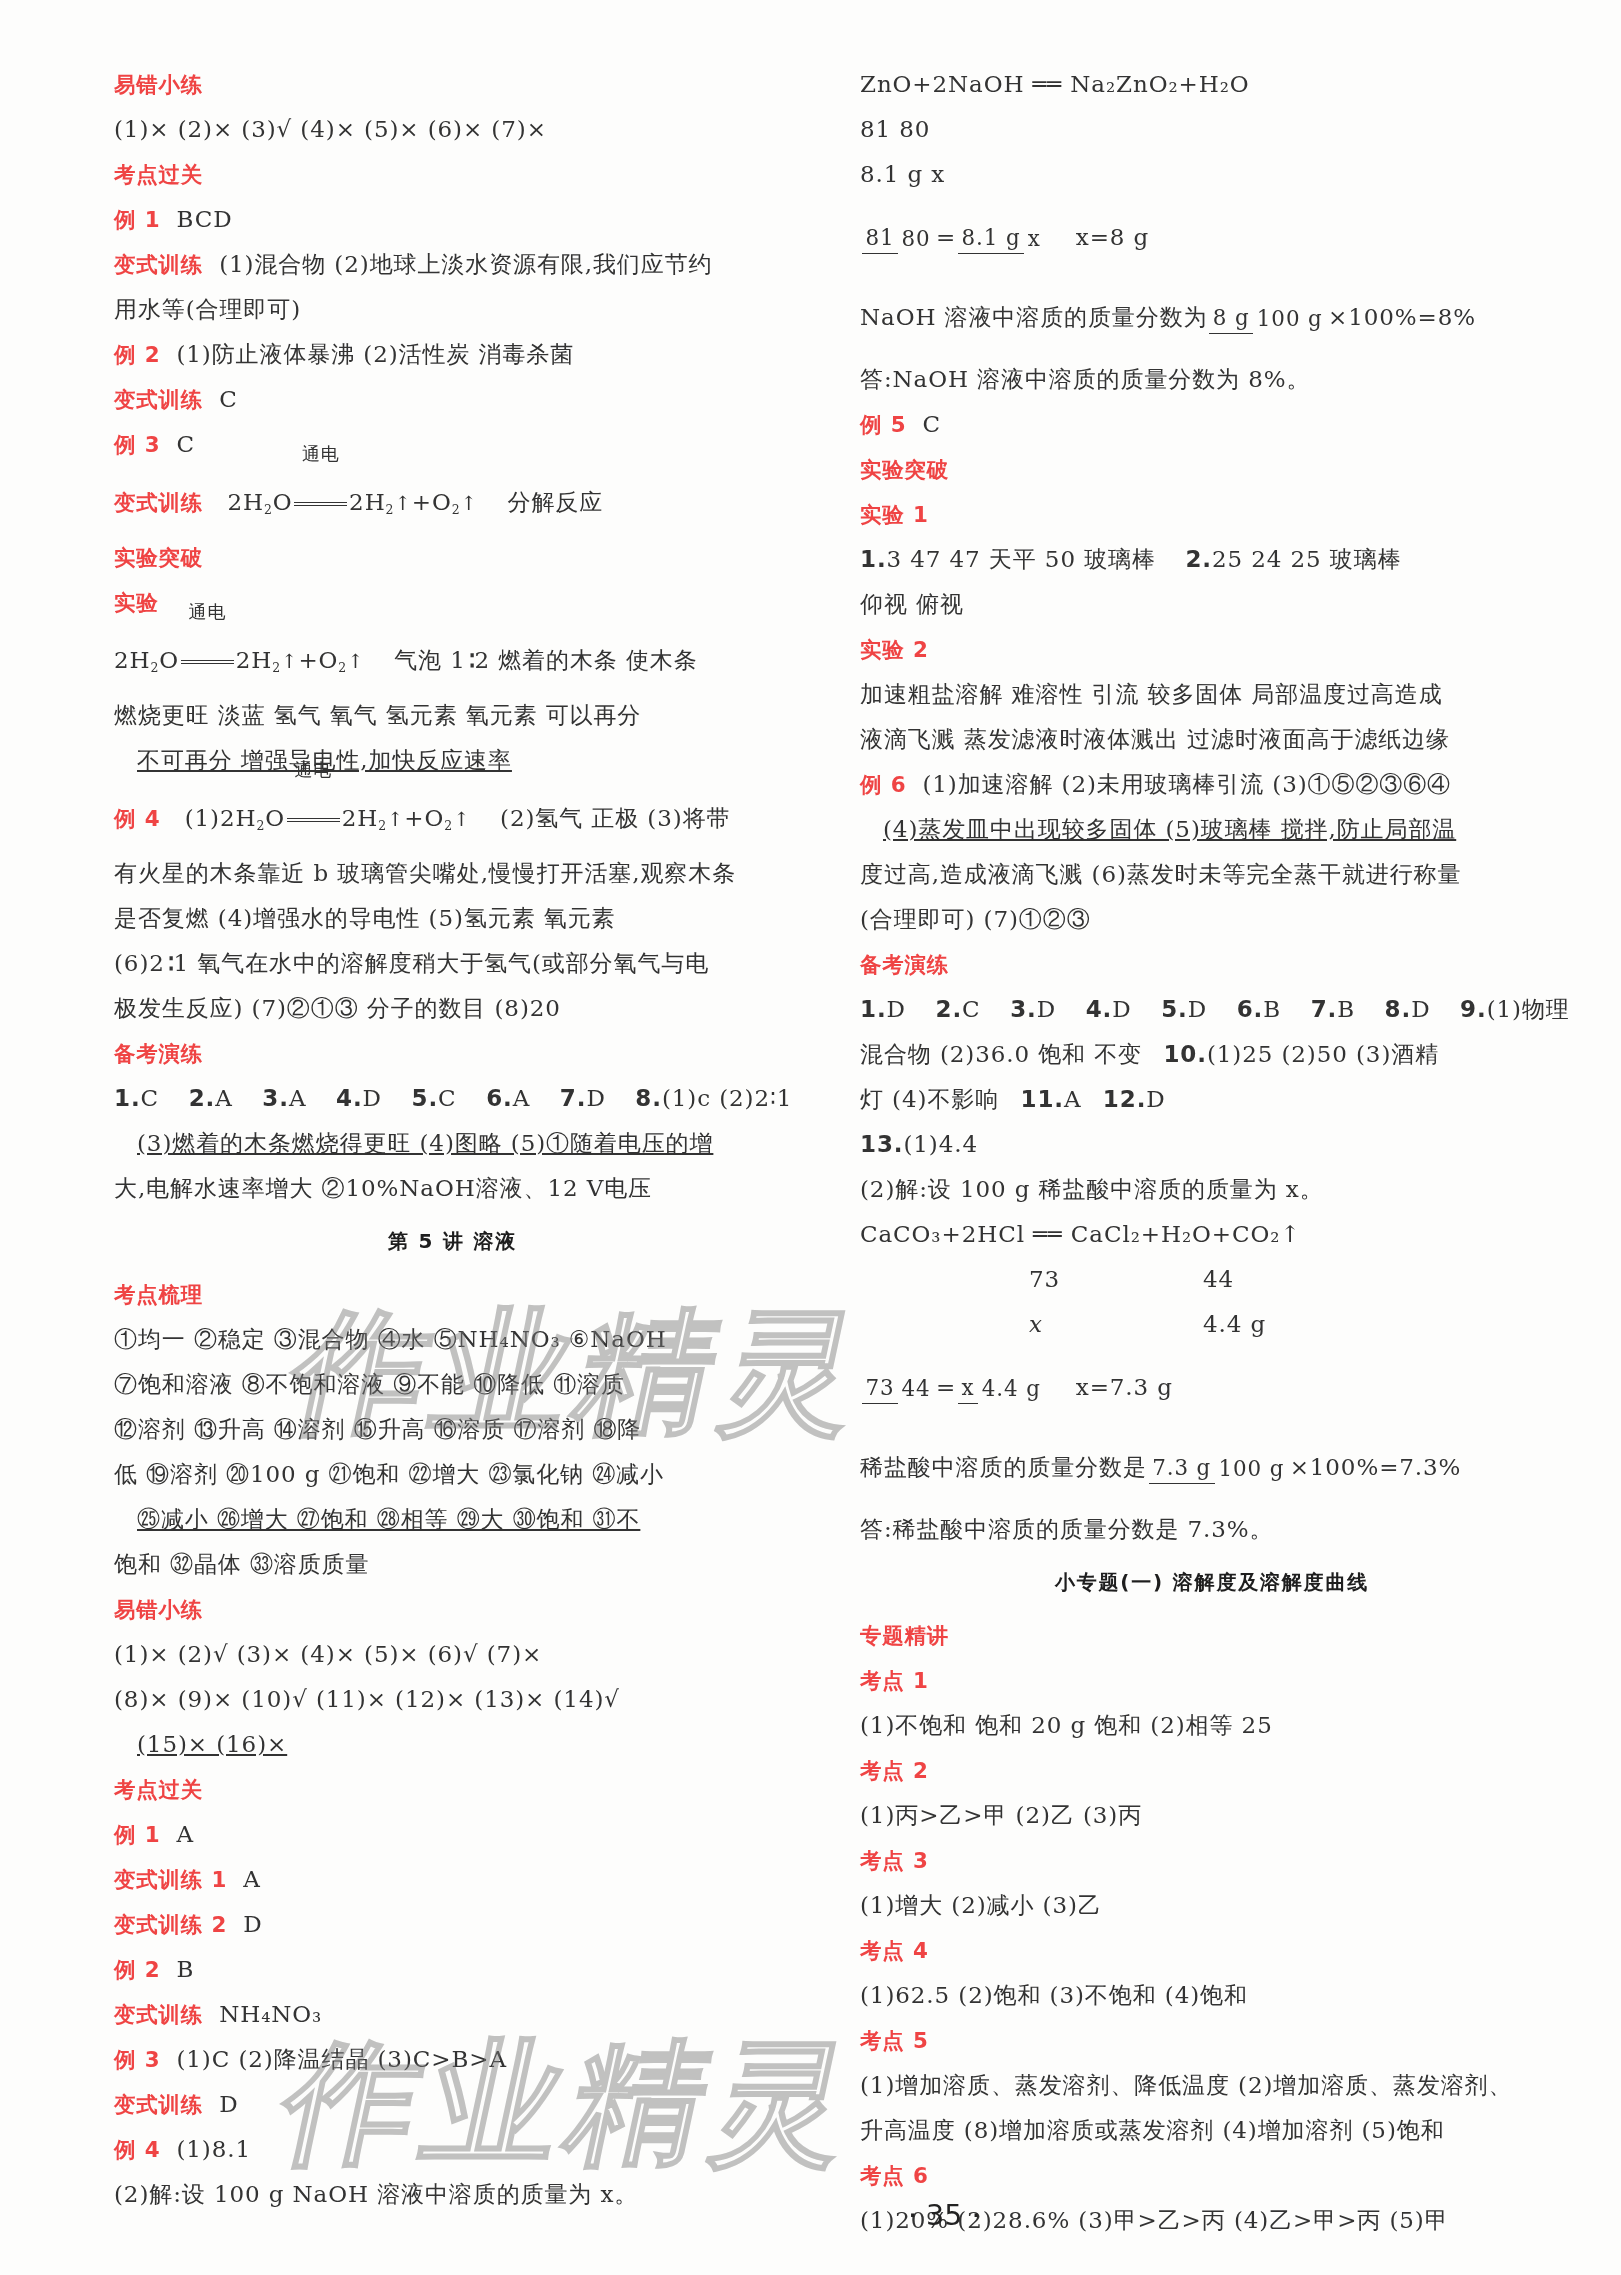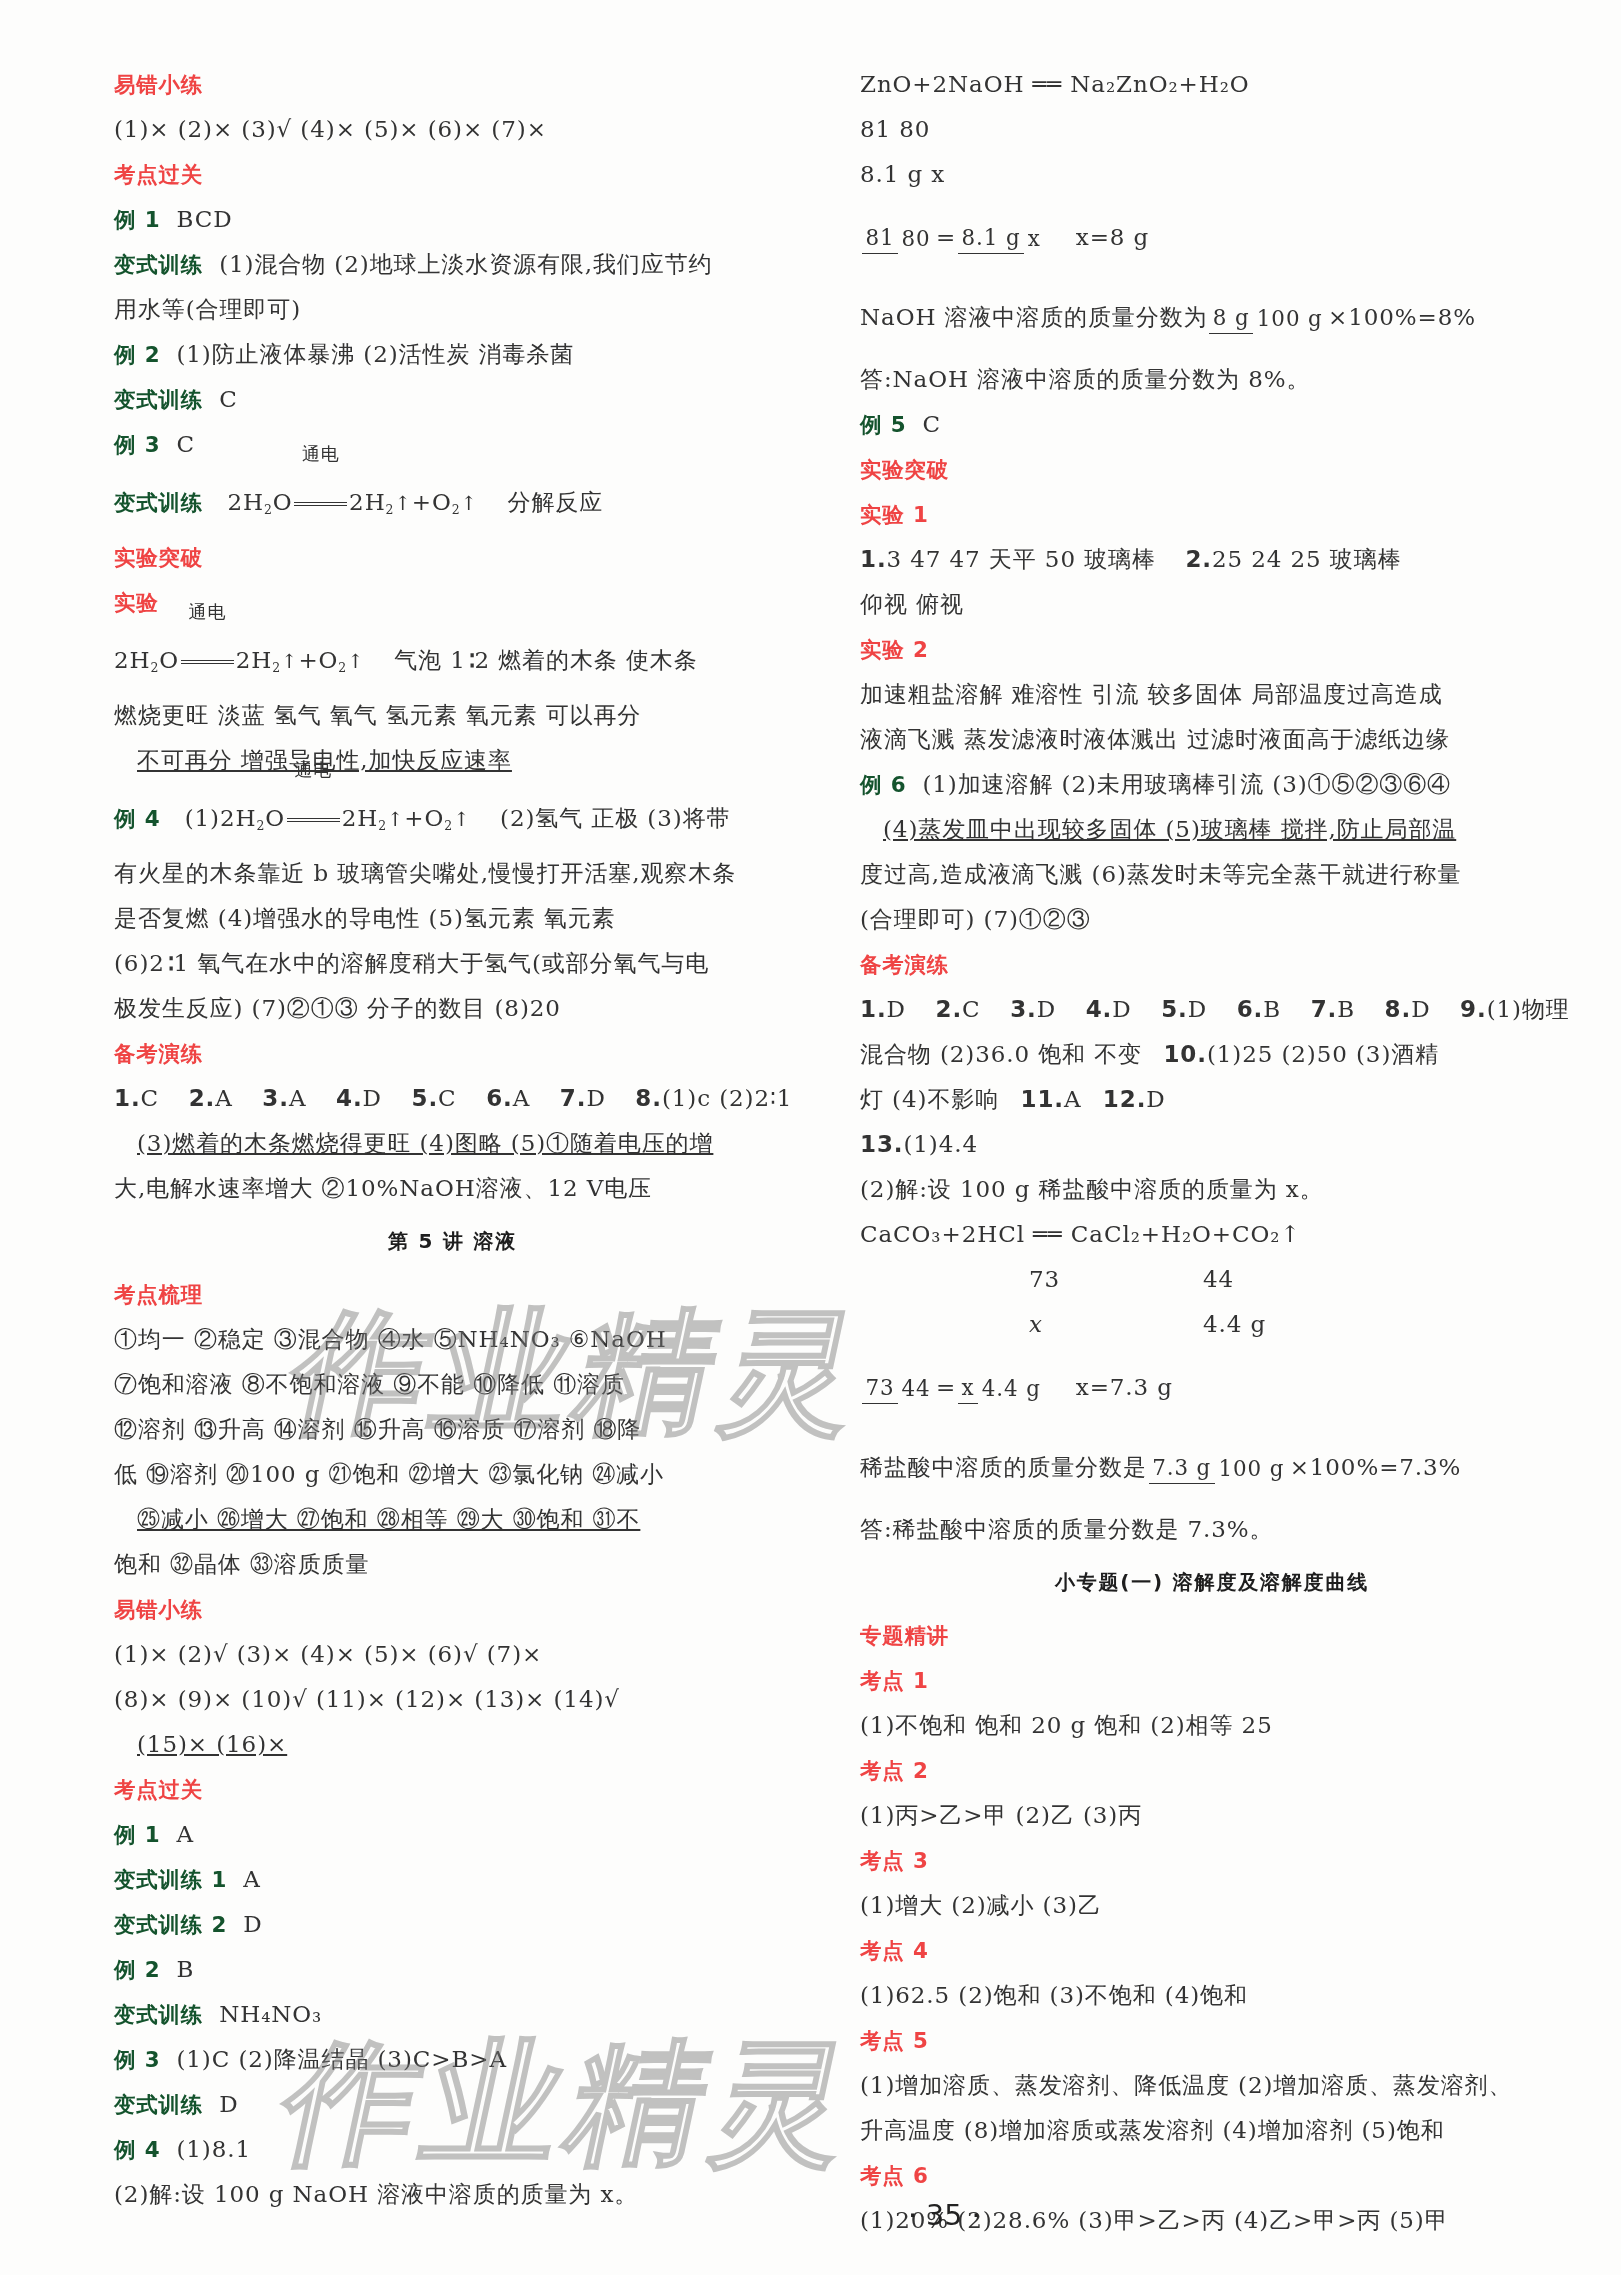--- a/index.html
+++ b/index.html
@@ -11,21 +11,21 @@
   .col { position: absolute; top: 62px; }
   .col.left { left: 114px; width: 677px; }
   .col.right { left: 860px; width: 704px; }
   .line {
     font-size: 23px; line-height: 45px; height: 45px; white-space: nowrap; letter-spacing: 0.9px;
     font-family: "DejaVu Serif", "Liberation Serif", serif; color: #333;
   }
   .line.indent { padding-left: 23px; text-decoration: underline; }
   .line.tall2 { height: 68px; line-height: 71px; }
   .h { font-family: "DejaVu Sans", "Liberation Sans", sans-serif; font-weight: bold; font-size: 21.4px; color: #ef4444; }
-  .lbl { font-family: "DejaVu Sans", "Liberation Sans", sans-serif; font-weight: bold; font-size: 21.4px; color: #14532d; margin-right: 16px; }
+  .lbl { font-family: "DejaVu Sans", "Liberation Sans", sans-serif; font-weight: bold; font-size: 21.4px; color: #ef4444; margin-right: 16px; }
   .num { font-family: "DejaVu Sans", "Liberation Sans", sans-serif; font-weight: bold; }
   .gap { display: inline-block; width: 21.4px; }
   .chapter {
     font-family: "DejaVu Sans", "Liberation Sans", sans-serif; font-weight: bold; font-size: 20px;
     text-align: center; height: 61px; line-height: 61px; color: #1e1e1e; letter-spacing: 1.8px;
   }
   .eq { position: relative; display: inline-block; }
   .eq .cond { position: absolute; top: -23px; left: 0; width: 100%; text-align: center; font-size: 18px; line-height: 19.6px; }
   .eq .bar { display: inline-block; width: 53px; border-top: 1.8px solid #333; border-bottom: 1.8px solid #333; height: 2.7px; vertical-align: middle; margin: 0 1.8px; }
   sub { font-size: 12.5px; vertical-align: -3.6px; }

